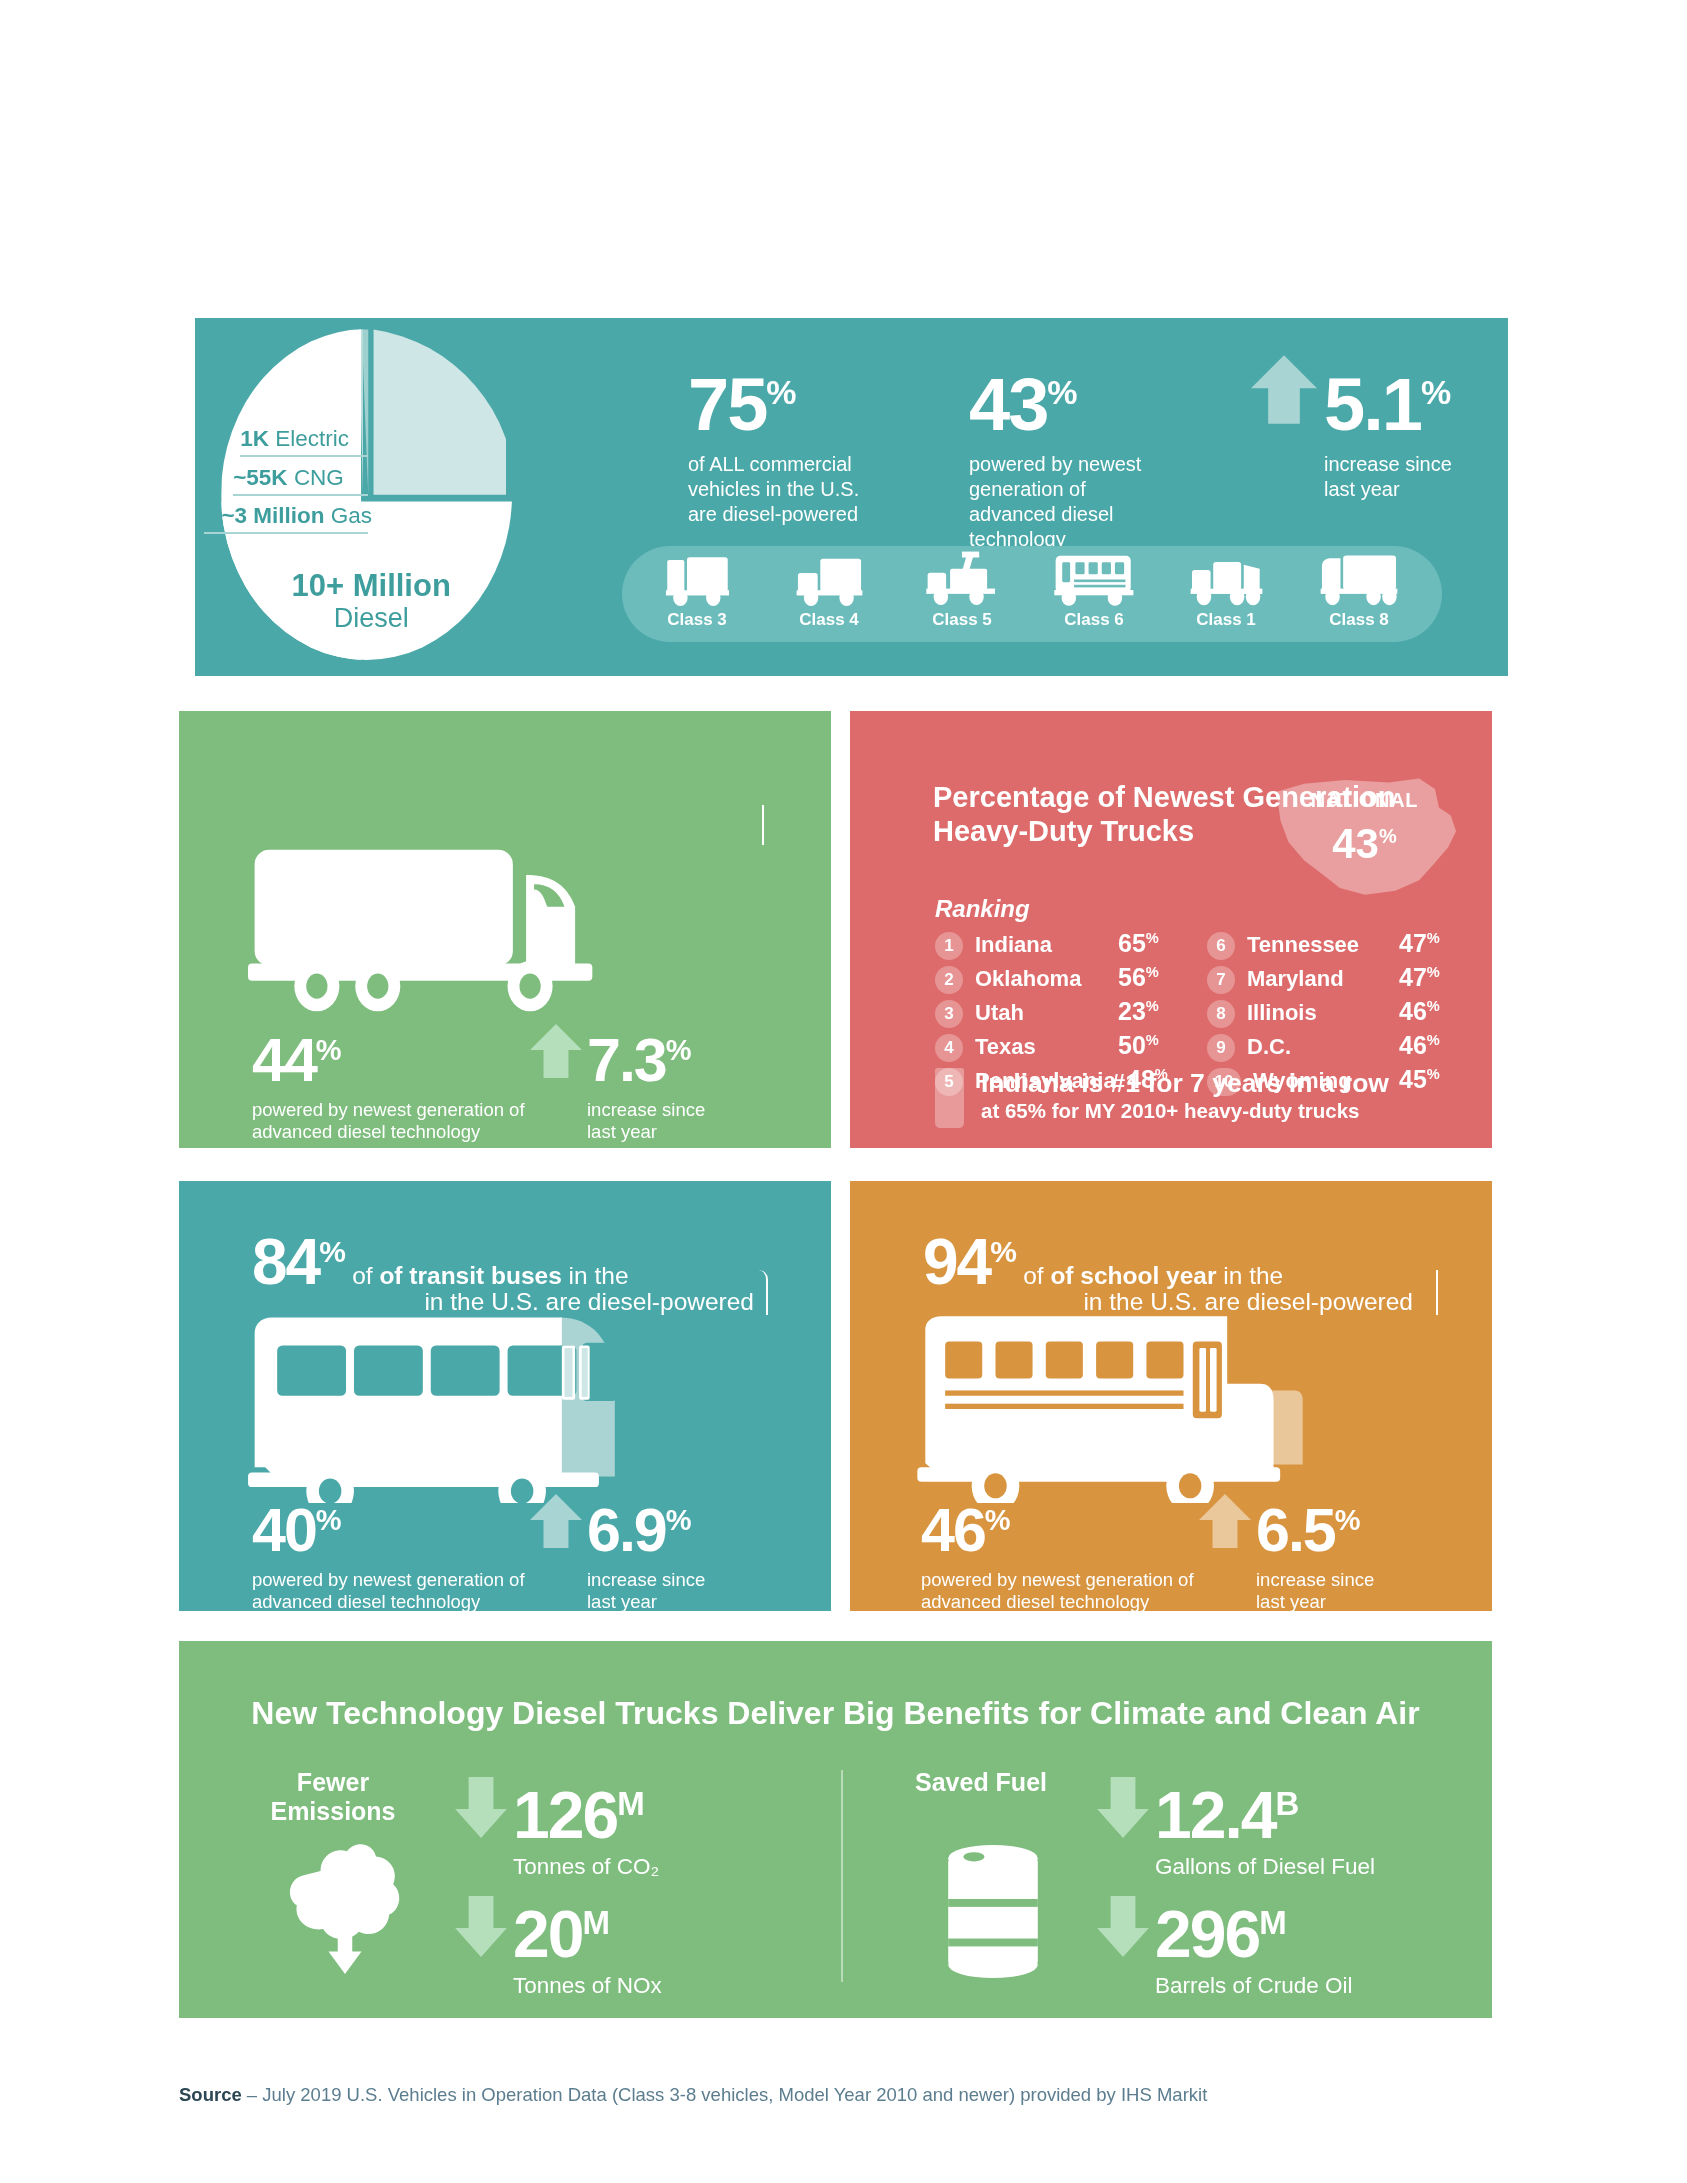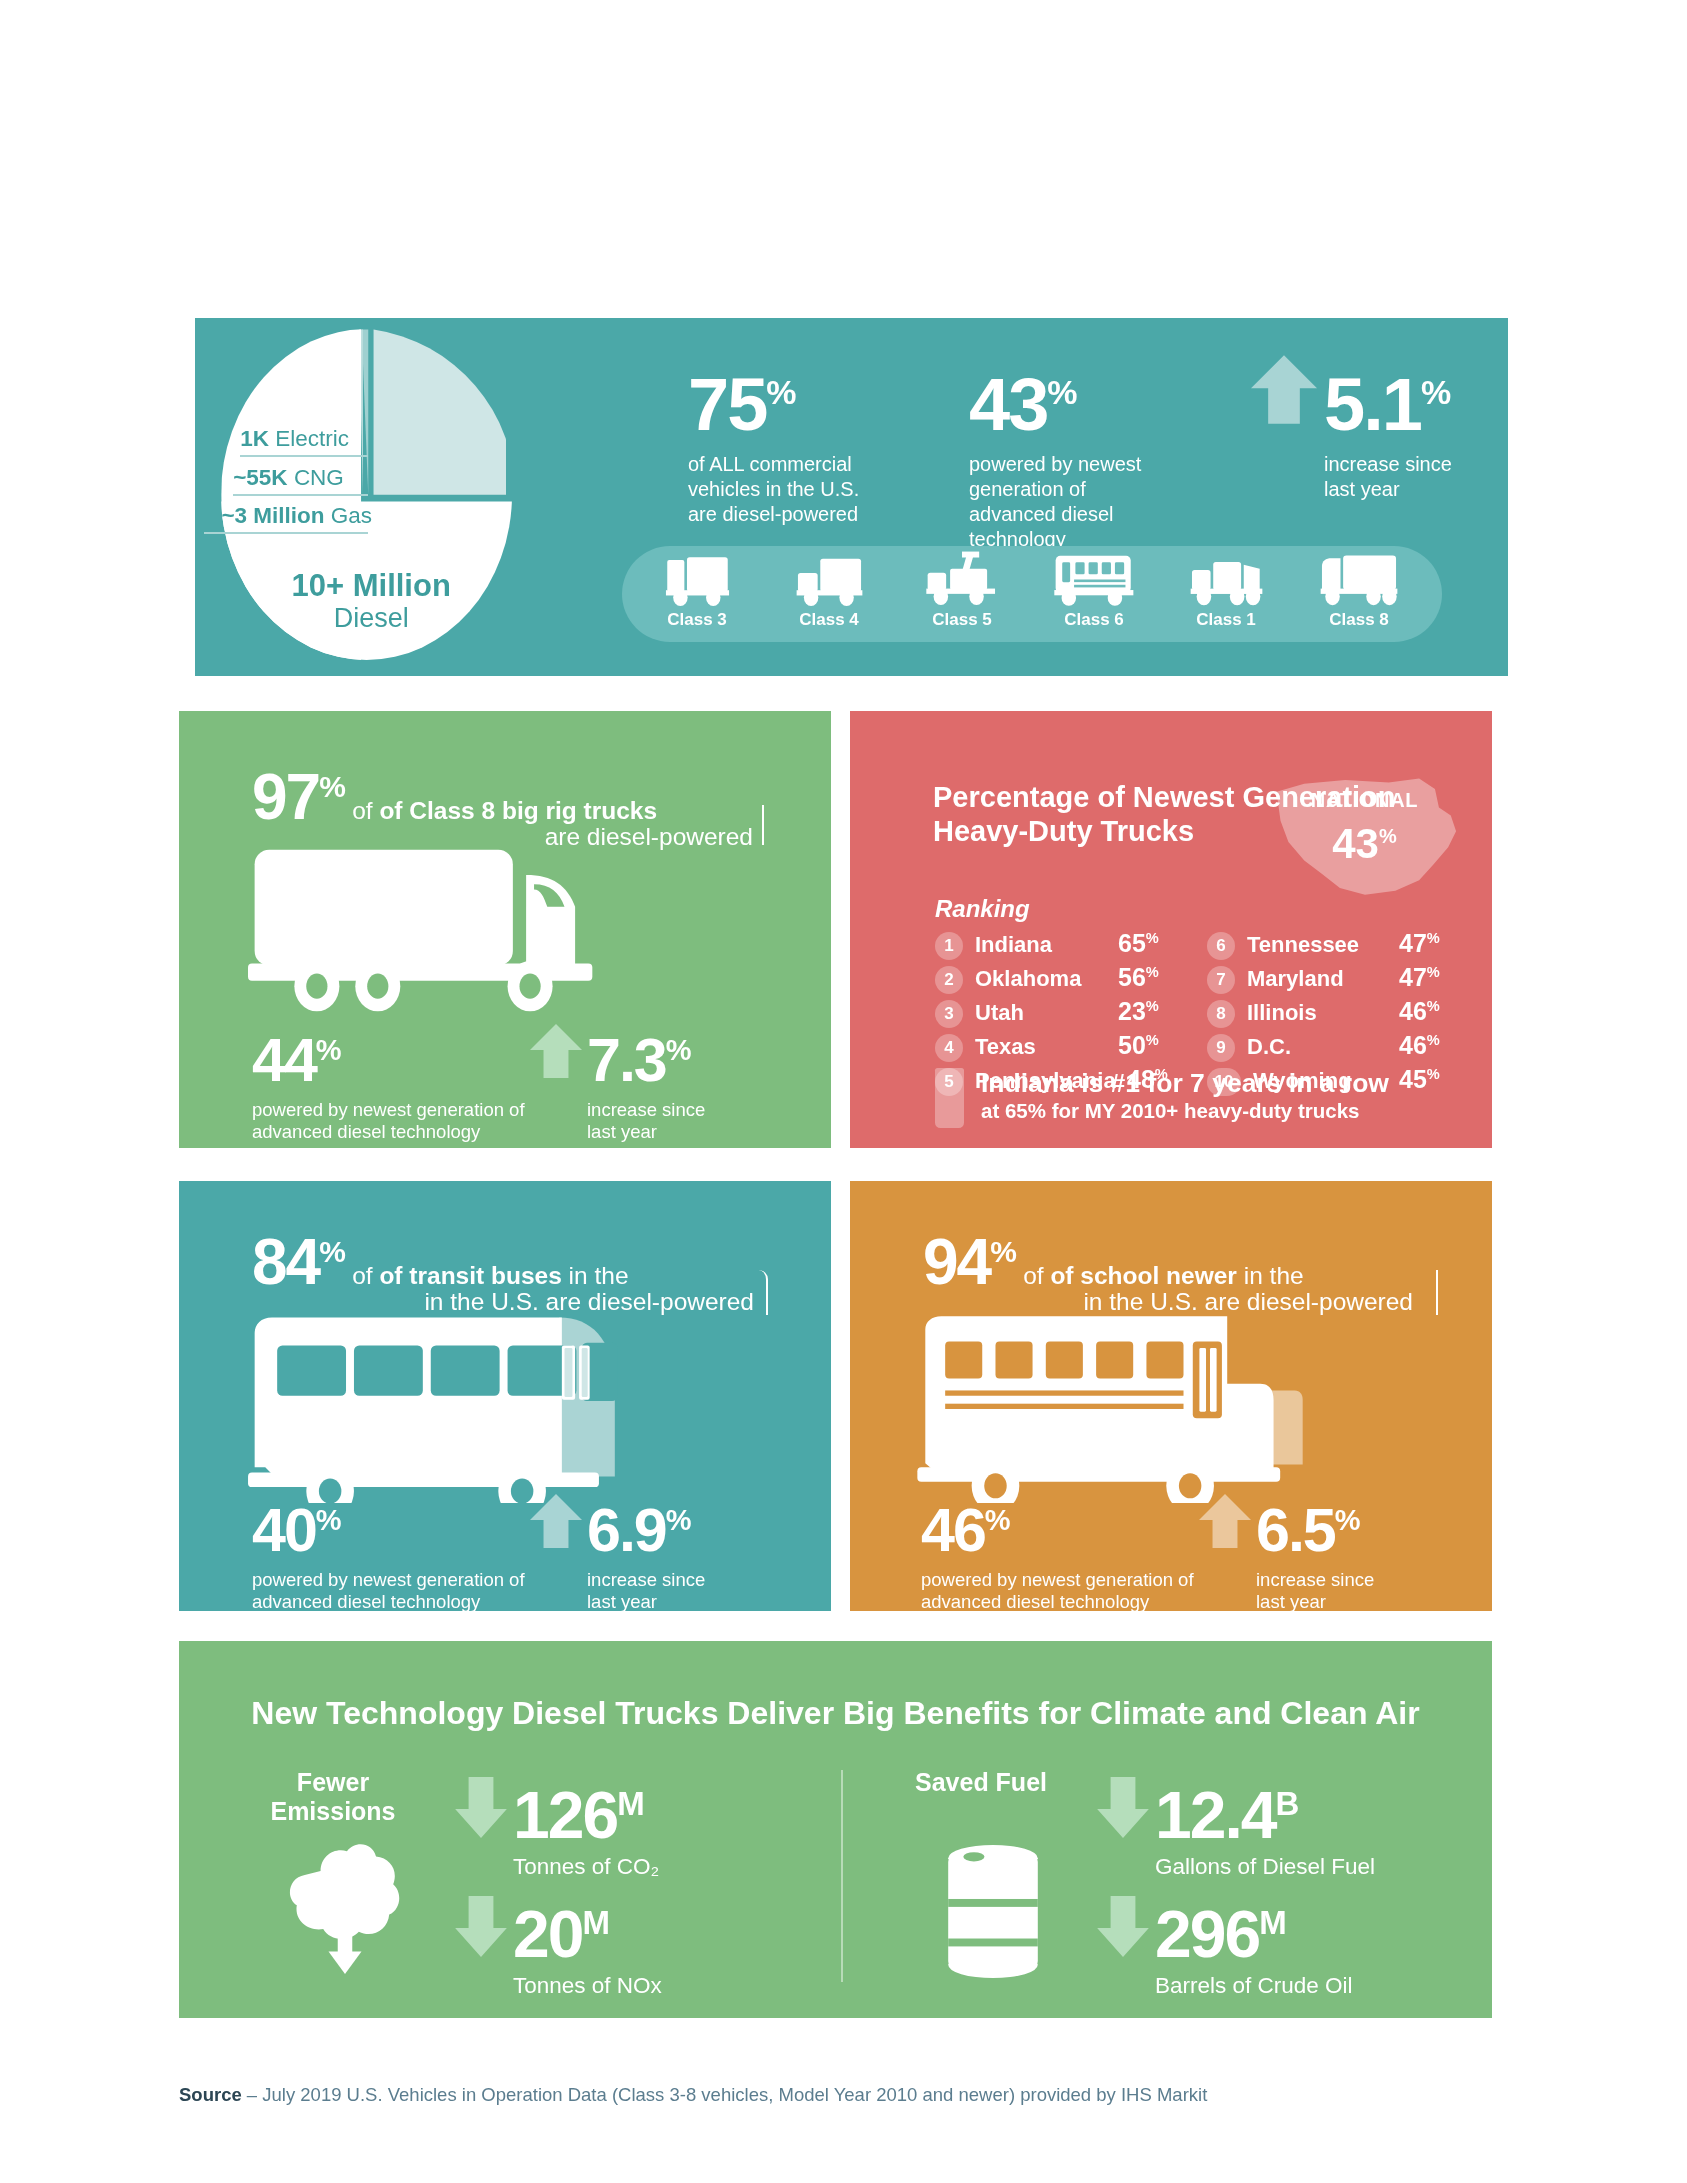--- a/index.html
+++ b/index.html
@@ -287,27 +287,20 @@
               <ellipse cx="84" cy="64" rx="11" ry="13"></ellipse>
               <ellipse cx="108" cy="64" rx="11" ry="13"></ellipse>
         </g>
           </svg>
       </div>
       <div class="cl">Class 8</div>
     </div>
   </div>
 
   <div class="panel p-green" id="class8">
-    <div class="headline" style="position:absolute;left:73px;top:46px;width:529px;">
-      <span class="num"><span>97</span><sup>%</sup></span>
-      <span class="txt" style="margin-left:5.3px;">
-        of <b>of Class 8 big rig trucks</b>
-      </span>
-      <div class="txt" style="text-align:right;width:423px;margin-left:78px;margin-top:-4px;">are diesel-powered</div>
-    </div>
     <div class="leader" style="left:543px;top:94px;width:40px;height:40px;border-bottom:none;border-right:2px solid #fff;"></div>
 
     <svg style="position:absolute;left:69px;top:132px;" width="490" height="179" viewBox="0 0 740 270">
       <g fill="#ffffff">
         <rect x="10" y="10" width="390" height="175" rx="22"></rect>
         <path d="M420 48 C 460 48, 482 64, 494 96 L 494 185 L 420 185 Z"></path>
         <rect x="0" y="182" width="520" height="26" rx="6"></rect>
         <ellipse cx="104" cy="216" rx="34" ry="38"></ellipse>
         <ellipse cx="196" cy="216" rx="34" ry="38"></ellipse>
         <ellipse cx="426" cy="216" rx="34" ry="38"></ellipse>
@@ -458,21 +451,21 @@
       </svg>
       <div class="n" style="margin-left:57px;"><span>6.9</span><sup>%</sup></div>
       <div class="c" style="margin-left:57px;width:152px;">increase since last year</div>
     </div>
   </div>
 
   <div class="panel p-orange" id="school">
     <div class="headline" style="position:absolute;left:73px;top:41px;width:543px;">
       <span class="num"><span>94</span><sup>%</sup></span>
       <span class="txt" style="margin-left:5.3px;">
-        of <b>of school newer</b> in the
+        of <b>of school year</b> in the
       </span>
       <div class="txt" style="text-align:right;width:429px;margin-left:61px;margin-top:-4px;">in the U.S. are diesel-powered</div>
     </div>
     <div class="leader" style="left:556px;top:89px;width:30px;height:45px;border-bottom:none;border-right:2px solid #fff;"></div>
 
     <svg style="position:absolute;left:66px;top:130px;" width="490" height="192" viewBox="0 0 740 290">
       <path d="M520 120 L572 120 C 580 120, 584 126, 584 134 L 584 232 L 520 232 Z" fill="#eac79b"></path>
       <g fill="#ffffff">
         <path d="M14 28 C14 16 24 8 38 8 L470 8 L470 110 L520 110 C 534 110, 540 120, 540 134 L540 240 L26 240 L14 230 Z"></path>
         <rect x="2" y="236" width="548" height="22" rx="6"></rect>

